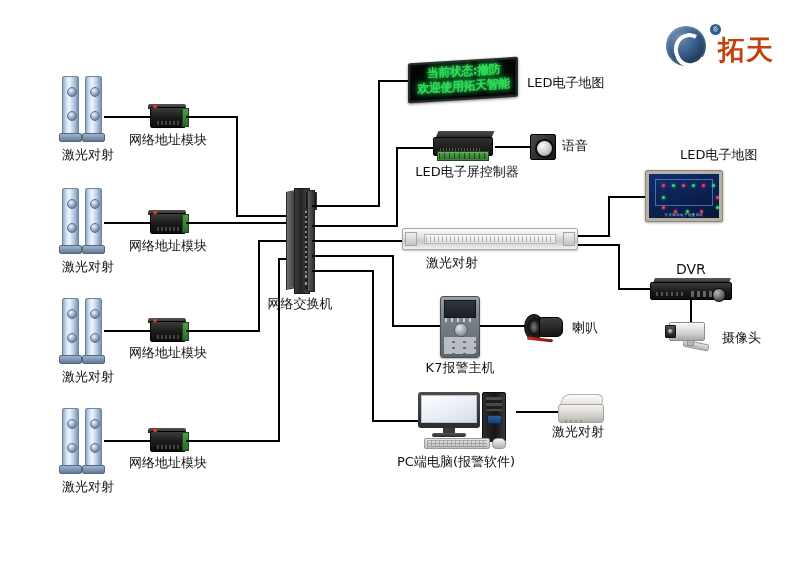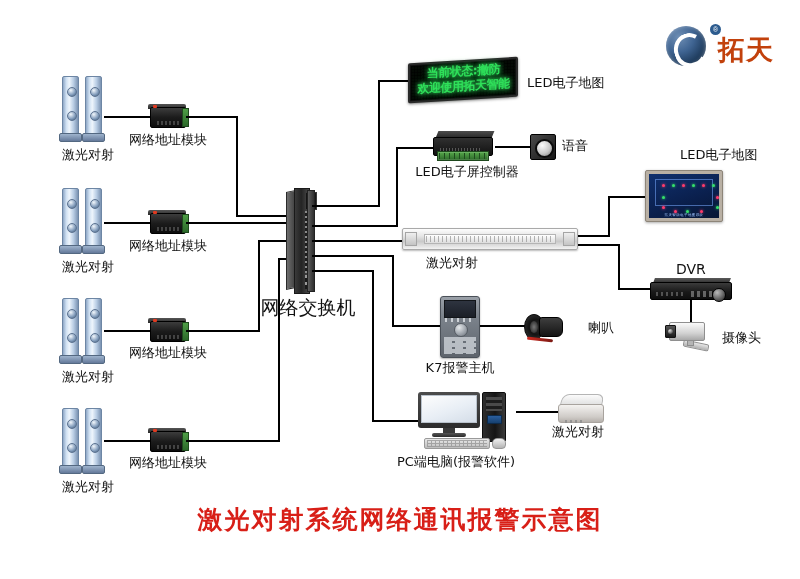--- a/index.html
+++ b/index.html
@@ -501,21 +501,21 @@
 
   <div id="switch">
     <div class="side"></div>
     <div class="face">
       <div class="topbay"></div>
       <div class="ports"></div>
       <div class="sfp"></div>
     </div>
     <div class="shell"></div>
   </div>
-  <div class="lbl c" style="left:308px;top:297px;font-size:19px">网络交换机</div>
+  <div class="lbl c" style="left:300px;top:297px;font-size:13px">网络交换机</div>
 
   <div class="ln lnh" style="left:312px;top:205px;width:68px"></div>
   <div class="ln lnv" style="left:378px;top:80px;height:127px"></div>
   <div class="ln lnh" style="left:378px;top:80px;width:34px"></div>
 
   <div class="ln lnh" style="left:312px;top:225px;width:86px"></div>
   <div class="ln lnv" style="left:396px;top:147px;height:80px"></div>
   <div class="ln lnh" style="left:396px;top:147px;width:38px"></div>
 
   <div class="ln lnh" style="left:312px;top:240px;width:92px"></div>
@@ -621,21 +621,21 @@
   </div>
   <div class="lbl c" style="left:460px;top:361px">K7报警主机</div>
 
   <div class="ln lnh" style="left:480px;top:325px;width:46px"></div>
 
   <div id="horn">
     <div class="cone"></div>
     <div class="barrel"></div>
     <div class="wire"></div>
   </div>
-  <div class="lbl" style="left:588px;top:321px">喇叭</div>
+  <div class="lbl" style="left:572px;top:321px">喇叭</div>
 
   <div id="pc">
     <div class="mon">
         <div class="glass"></div>
       </div>
     <div class="stand"></div>
       <div class="foot"></div>
     <div class="tower">
         <div class="bays"></div>
         <div class="badge"></div>
@@ -648,15 +648,14 @@
   <div class="ln lnh" style="left:516px;top:411px;width:44px"></div>
 
   <div id="printer">
     <div class="lid"></div>
     <div class="body">
         <div class="btns"></div>
       </div>
   </div>
   <div class="lbl" style="left:552px;top:425px">激光对射</div>
 
-  <div id="title">激光对射系统网络通讯报警示意图</div>
 
 </div>
 
 </body></html>

